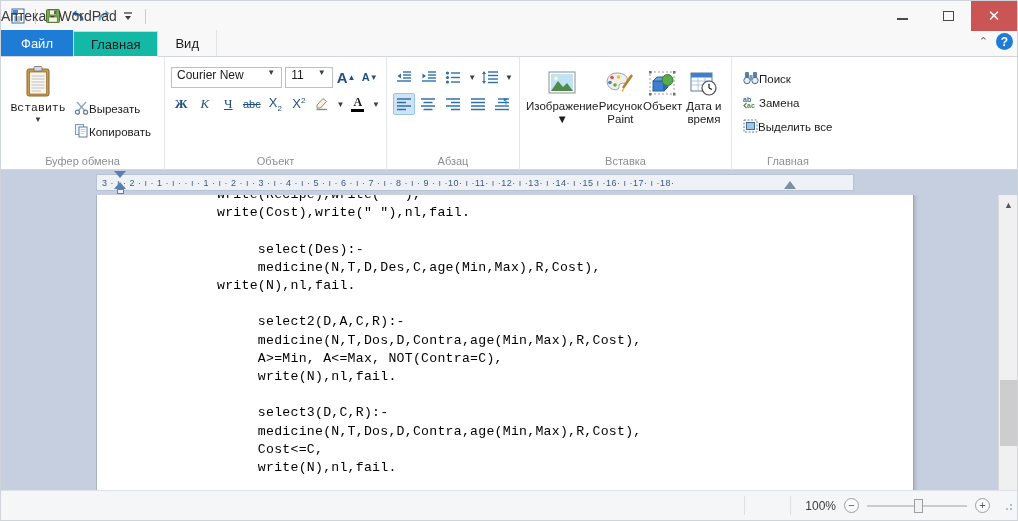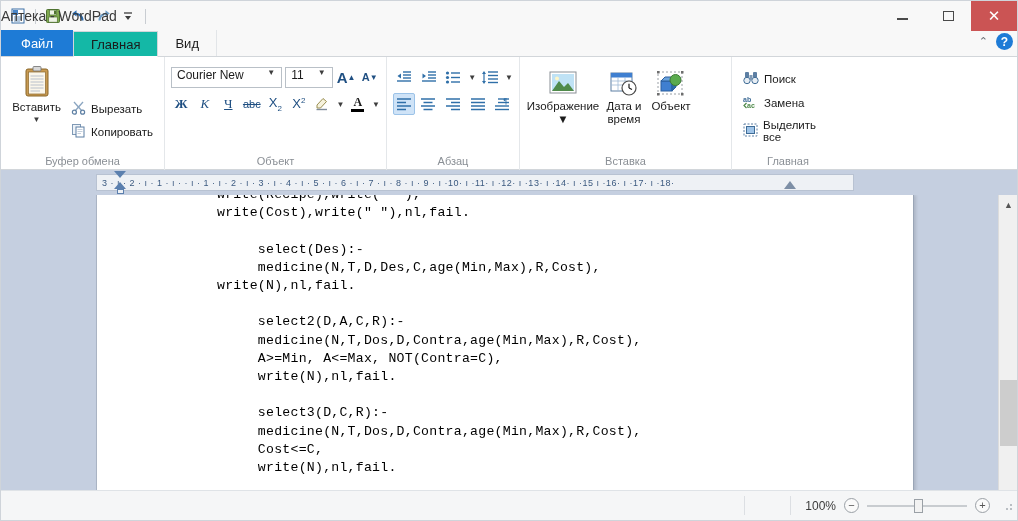--- a/index.html
+++ b/index.html
@@ -127,26 +127,26 @@
   .group-body { display: flex; flex: 1; }
 
   
   .big-btn {
     width: 62px;
     display: flex; flex-direction: column;
     align-items: center; justify-content: flex-start;
     padding-top: 4px;
     font-size: 11.5px; color: #1b1b1b;
   }
-  .big-btn .lbl { margin-top: 3px; text-align:center; line-height: 1.15;}
+  .big-btn .lbl { margin-top: 3px; text-align:center; line-height: 1.15; font-family: Liberation Mono, monospace;}
   .big-btn .caret { font-size: 8px; color: #3d3d3d; margin-top: 1px; }
   .small-btns { display: flex; flex-direction: column; justify-content: center; padding-top: 8px;}
   .small-btn {
     display: flex; align-items: center;
-    gap: 5px; padding: 3px 5px;
+    padding: 3px 5px;
     font-size: 11.5px; color: #1b1b1b;
     border-radius: 2px;
   }
 
   
   .row { display: flex; align-items: center; gap: 3px; }
   .row1 { margin-bottom: 5px; padding-top: 4px;}
   .combo {
     height: 21px;
     border: 1px solid #b9c0c7;
@@ -628,58 +628,73 @@
               <rect x="3" y="2" width="26" height="21" fill="#ffffff" stroke="#8a8f95"></rect>
               <rect x="5" y="4" width="22" height="17" fill="#bfe2f5"></rect>
               <circle cx="10" cy="8.5" r="2" fill="#fdf6c8"></circle>
               <path d="M5 21 L12 11 L17 17 L21 13 L27 21 Z" fill="#4f8a4a"></path>
             </svg>
           </span>
           <span>Изображение</span>
           <span class="caret">▼</span>
         </div>
 
-
-        <div class="ins-btn" style="width:48px">
+        <div class="ins-btn" style="width:50px">
           <span class="ins-icon">
             <svg width="32" height="28" viewBox="0 0 32 28">
-              <rect x="3" y="3" width="21" height="18" fill="#ffffff" stroke="#5d7fa3"></rect>
-              <rect x="3" y="3" width="21" height="4.5" fill="#3f7fd0"></rect>
-              <g stroke="#9fb9d4" stroke-width="0.8">
-                <line x1="3" y1="11" x2="24" y2="11"></line>
-                  <line x1="3" y1="15" x2="24" y2="15"></line>
-                <line x1="10" y1="7.5" x2="10" y2="21"></line>
-                  <line x1="17" y1="7.5" x2="17" y2="21"></line>
-              </g>
-              <circle cx="21" cy="18" r="7" fill="#ffffff" stroke="#4a4a4a" stroke-width="1.2"></circle>
-              <line x1="21" y1="18" x2="21" y2="13.8" stroke="#1b1b1b" stroke-width="1.2"></line>
-              <line x1="21" y1="18" x2="24" y2="19.5" stroke="#1b1b1b" stroke-width="1.2"></line>
+              <path d="M13 3 C5 3 2 9 3.5 14 C5 19 11 21 14 19 C16 17.5 14 15 16 14 C19 12.5 22 14 23 11 C24.5 6.5 20 3 13 3 Z" fill="#f2f0e6" stroke="#9aa0a6"></path>
+              <circle cx="8" cy="7.5" r="1.8" fill="#d94f4f"></circle>
+              <circle cx="6" cy="12.5" r="1.8" fill="#3f7fd0"></circle>
+              <circle cx="11" cy="15" r="1.8" fill="#5aab4e"></circle>
+              <circle cx="14.5" cy="7" r="1.8" fill="#e2c43a"></circle>
+              <path d="M19 18 L28 5" stroke="#b1822f" stroke-width="2.6"></path>
+              <path d="M17.5 20.5 L20.5 17 L19 22 Z" fill="#d9a441"></path>
             </svg>
           </span>
-          <span>Дата и</span>
-          <span>время</span>
+          <span>Рисунок</span>
+          <span>Paint</span>
         </div>
 
         <div class="ins-btn" style="width:46px">
           <span class="ins-icon">
             <svg width="30" height="28" viewBox="0 0 30 28">
               <rect x="2" y="2" width="24" height="22" fill="none" stroke="#9aa0a6" stroke-dasharray="2 2"></rect>
               <rect x="5" y="11" width="11" height="10" fill="#3f7fd0" stroke="#2b5f9e"></rect>
               <path d="M5 11 L9 7 L20 7 L16 11 Z" fill="#6ba3dd" stroke="#2b5f9e"></path>
               <path d="M16 11 L20 7 L20 17 L16 21 Z" fill="#2f6fa8" stroke="#2b5f9e"></path>
               <circle cx="19.5" cy="10" r="5.5" fill="#5aab4e" stroke="#3d7a35"></circle>
               <g fill="#6e6e6e">
                 <rect x="1" y="1" width="2.5" height="2.5"></rect>
                   <rect x="25" y="1" width="2.5" height="2.5"></rect>
                 <rect x="1" y="23" width="2.5" height="2.5"></rect>
                   <rect x="25" y="23" width="2.5" height="2.5"></rect>
               </g>
             </svg>
           </span>
           <span>Объект</span>
+        </div>
+
+        <div class="ins-btn" style="width:48px">
+          <span class="ins-icon">
+            <svg width="32" height="28" viewBox="0 0 32 28">
+              <rect x="3" y="3" width="21" height="18" fill="#ffffff" stroke="#5d7fa3"></rect>
+              <rect x="3" y="3" width="21" height="4.5" fill="#3f7fd0"></rect>
+              <g stroke="#9fb9d4" stroke-width="0.8">
+                <line x1="3" y1="11" x2="24" y2="11"></line>
+                  <line x1="3" y1="15" x2="24" y2="15"></line>
+                <line x1="10" y1="7.5" x2="10" y2="21"></line>
+                  <line x1="17" y1="7.5" x2="17" y2="21"></line>
+              </g>
+              <circle cx="21" cy="18" r="7" fill="#ffffff" stroke="#4a4a4a" stroke-width="1.2"></circle>
+              <line x1="21" y1="18" x2="21" y2="13.8" stroke="#1b1b1b" stroke-width="1.2"></line>
+              <line x1="21" y1="18" x2="24" y2="19.5" stroke="#1b1b1b" stroke-width="1.2"></line>
+            </svg>
+          </span>
+          <span>Дата и</span>
+          <span>время</span>
         </div>
       </div>
       <div class="group-label">Вставка</div>
     </div>
 
     <div class="group" style="width:113px">
       <div class="group-body">
         <div class="edit-list">
           <div class="small-btn">
             <span>

